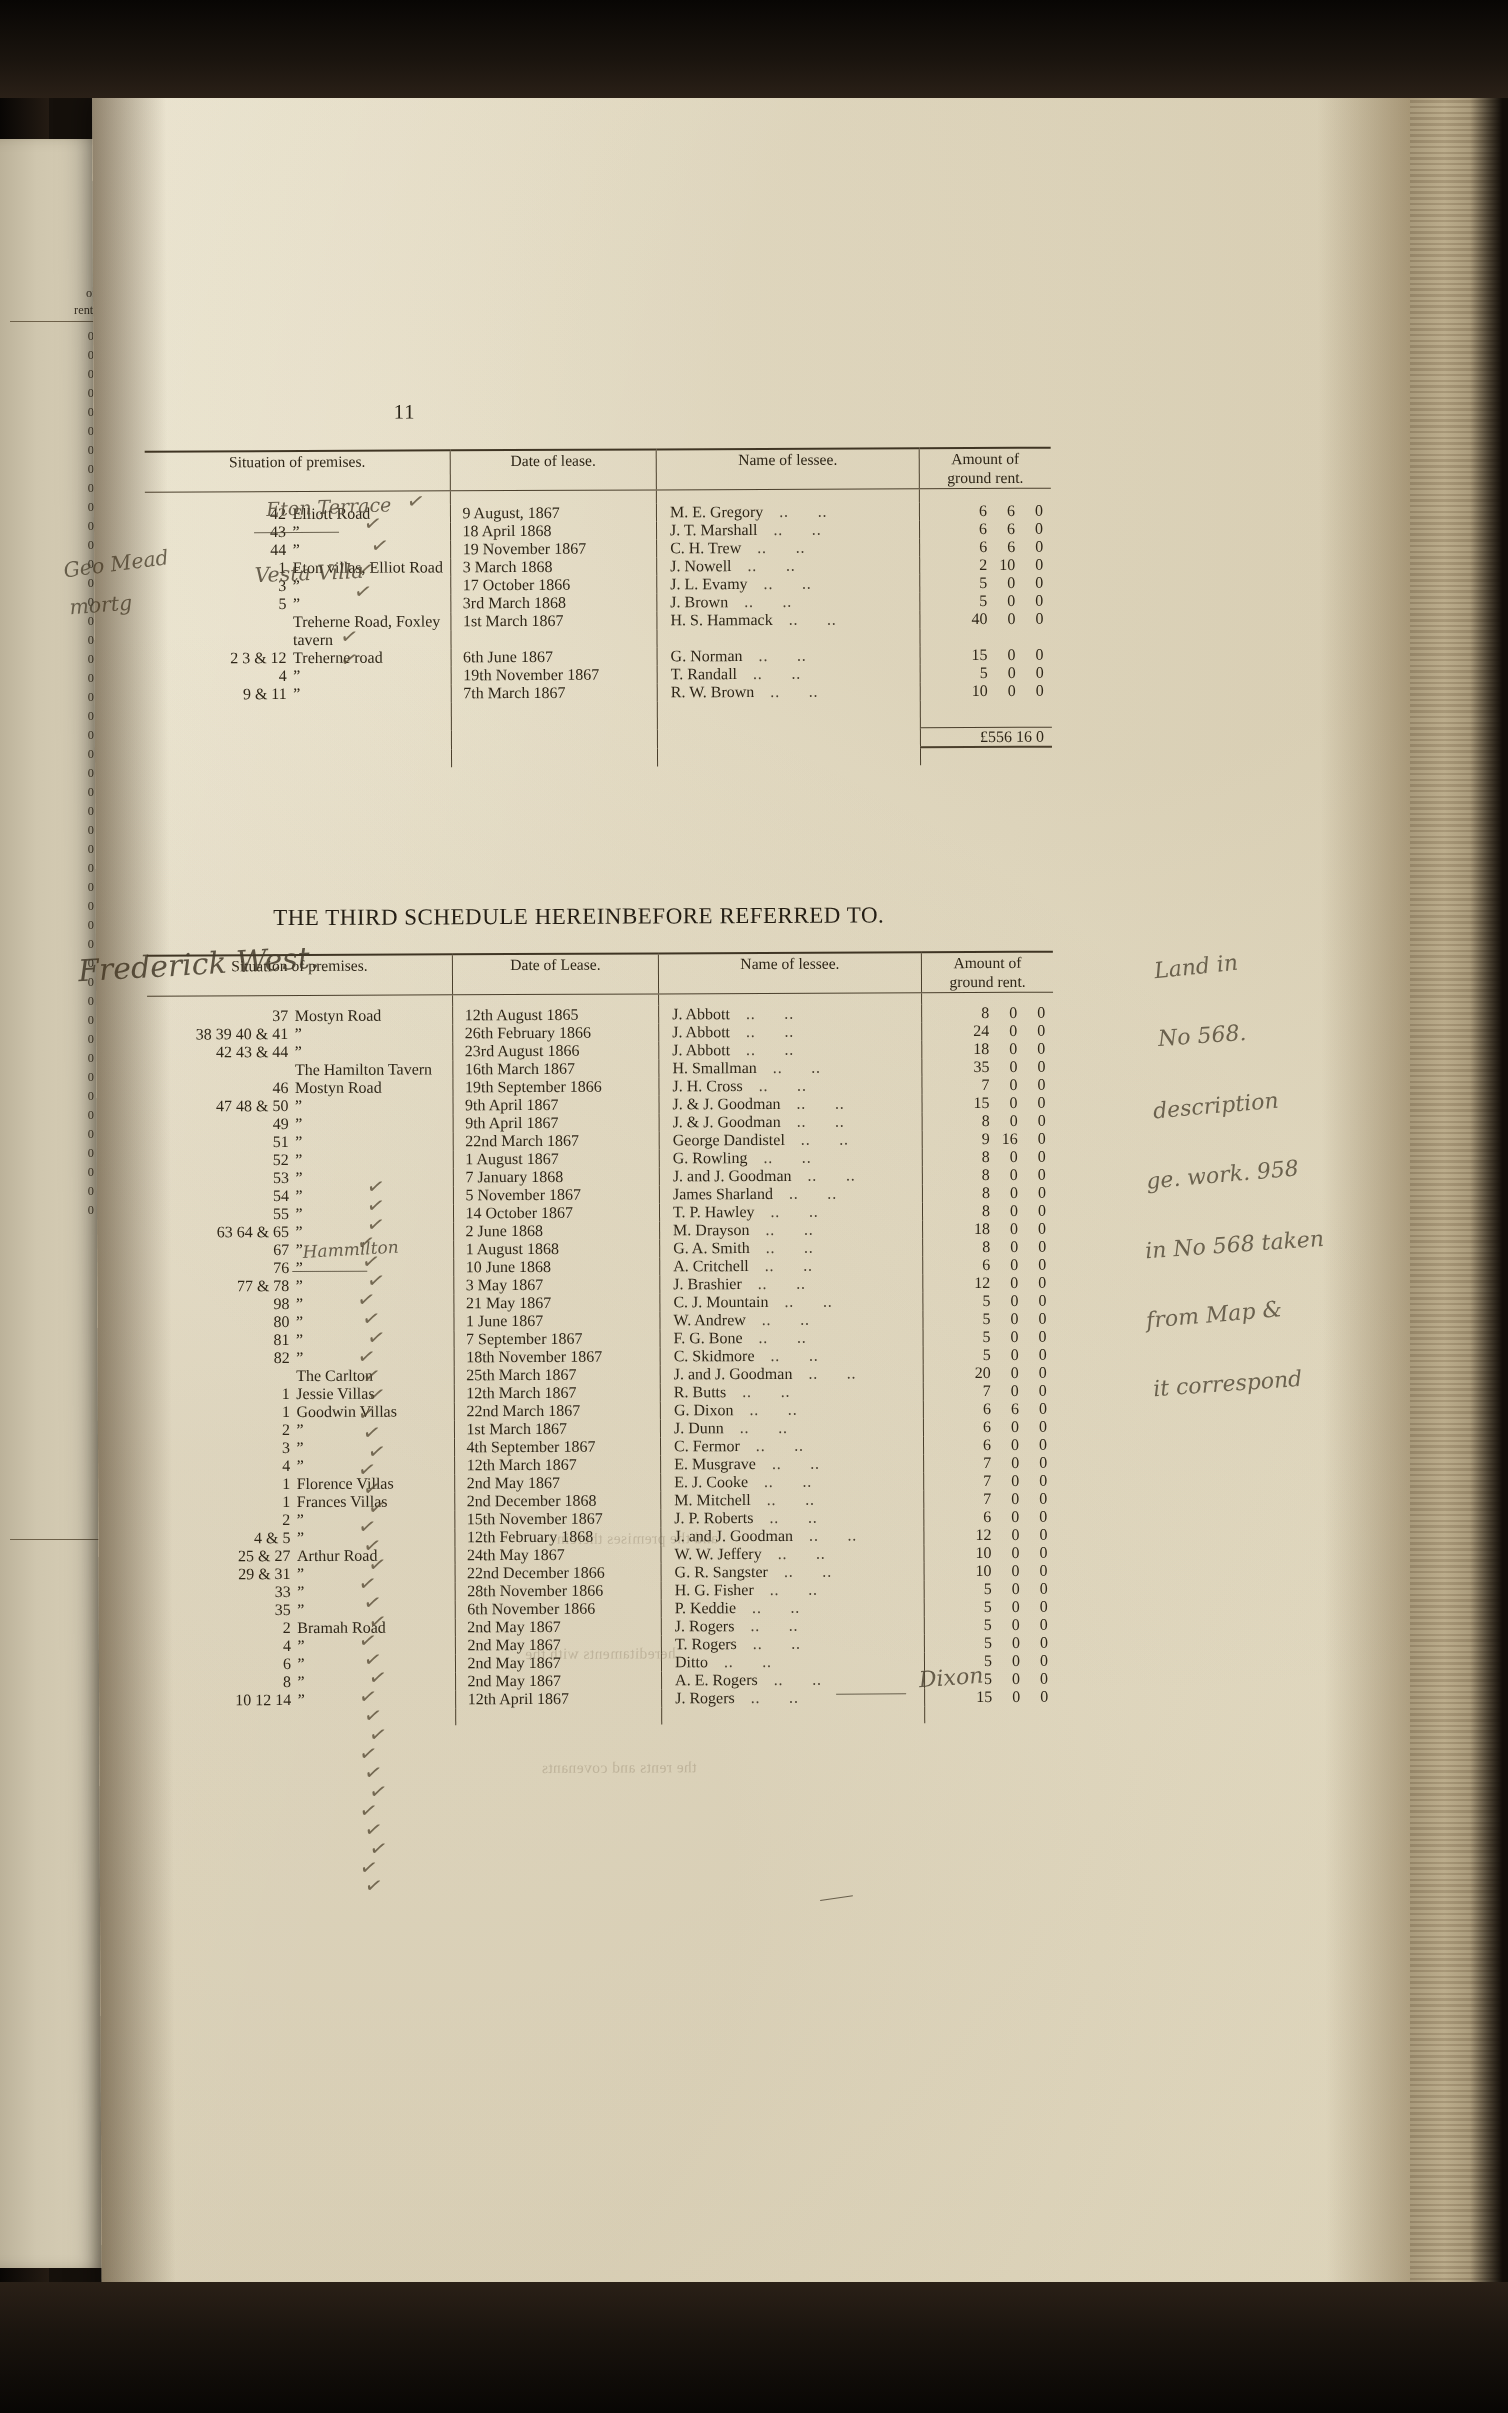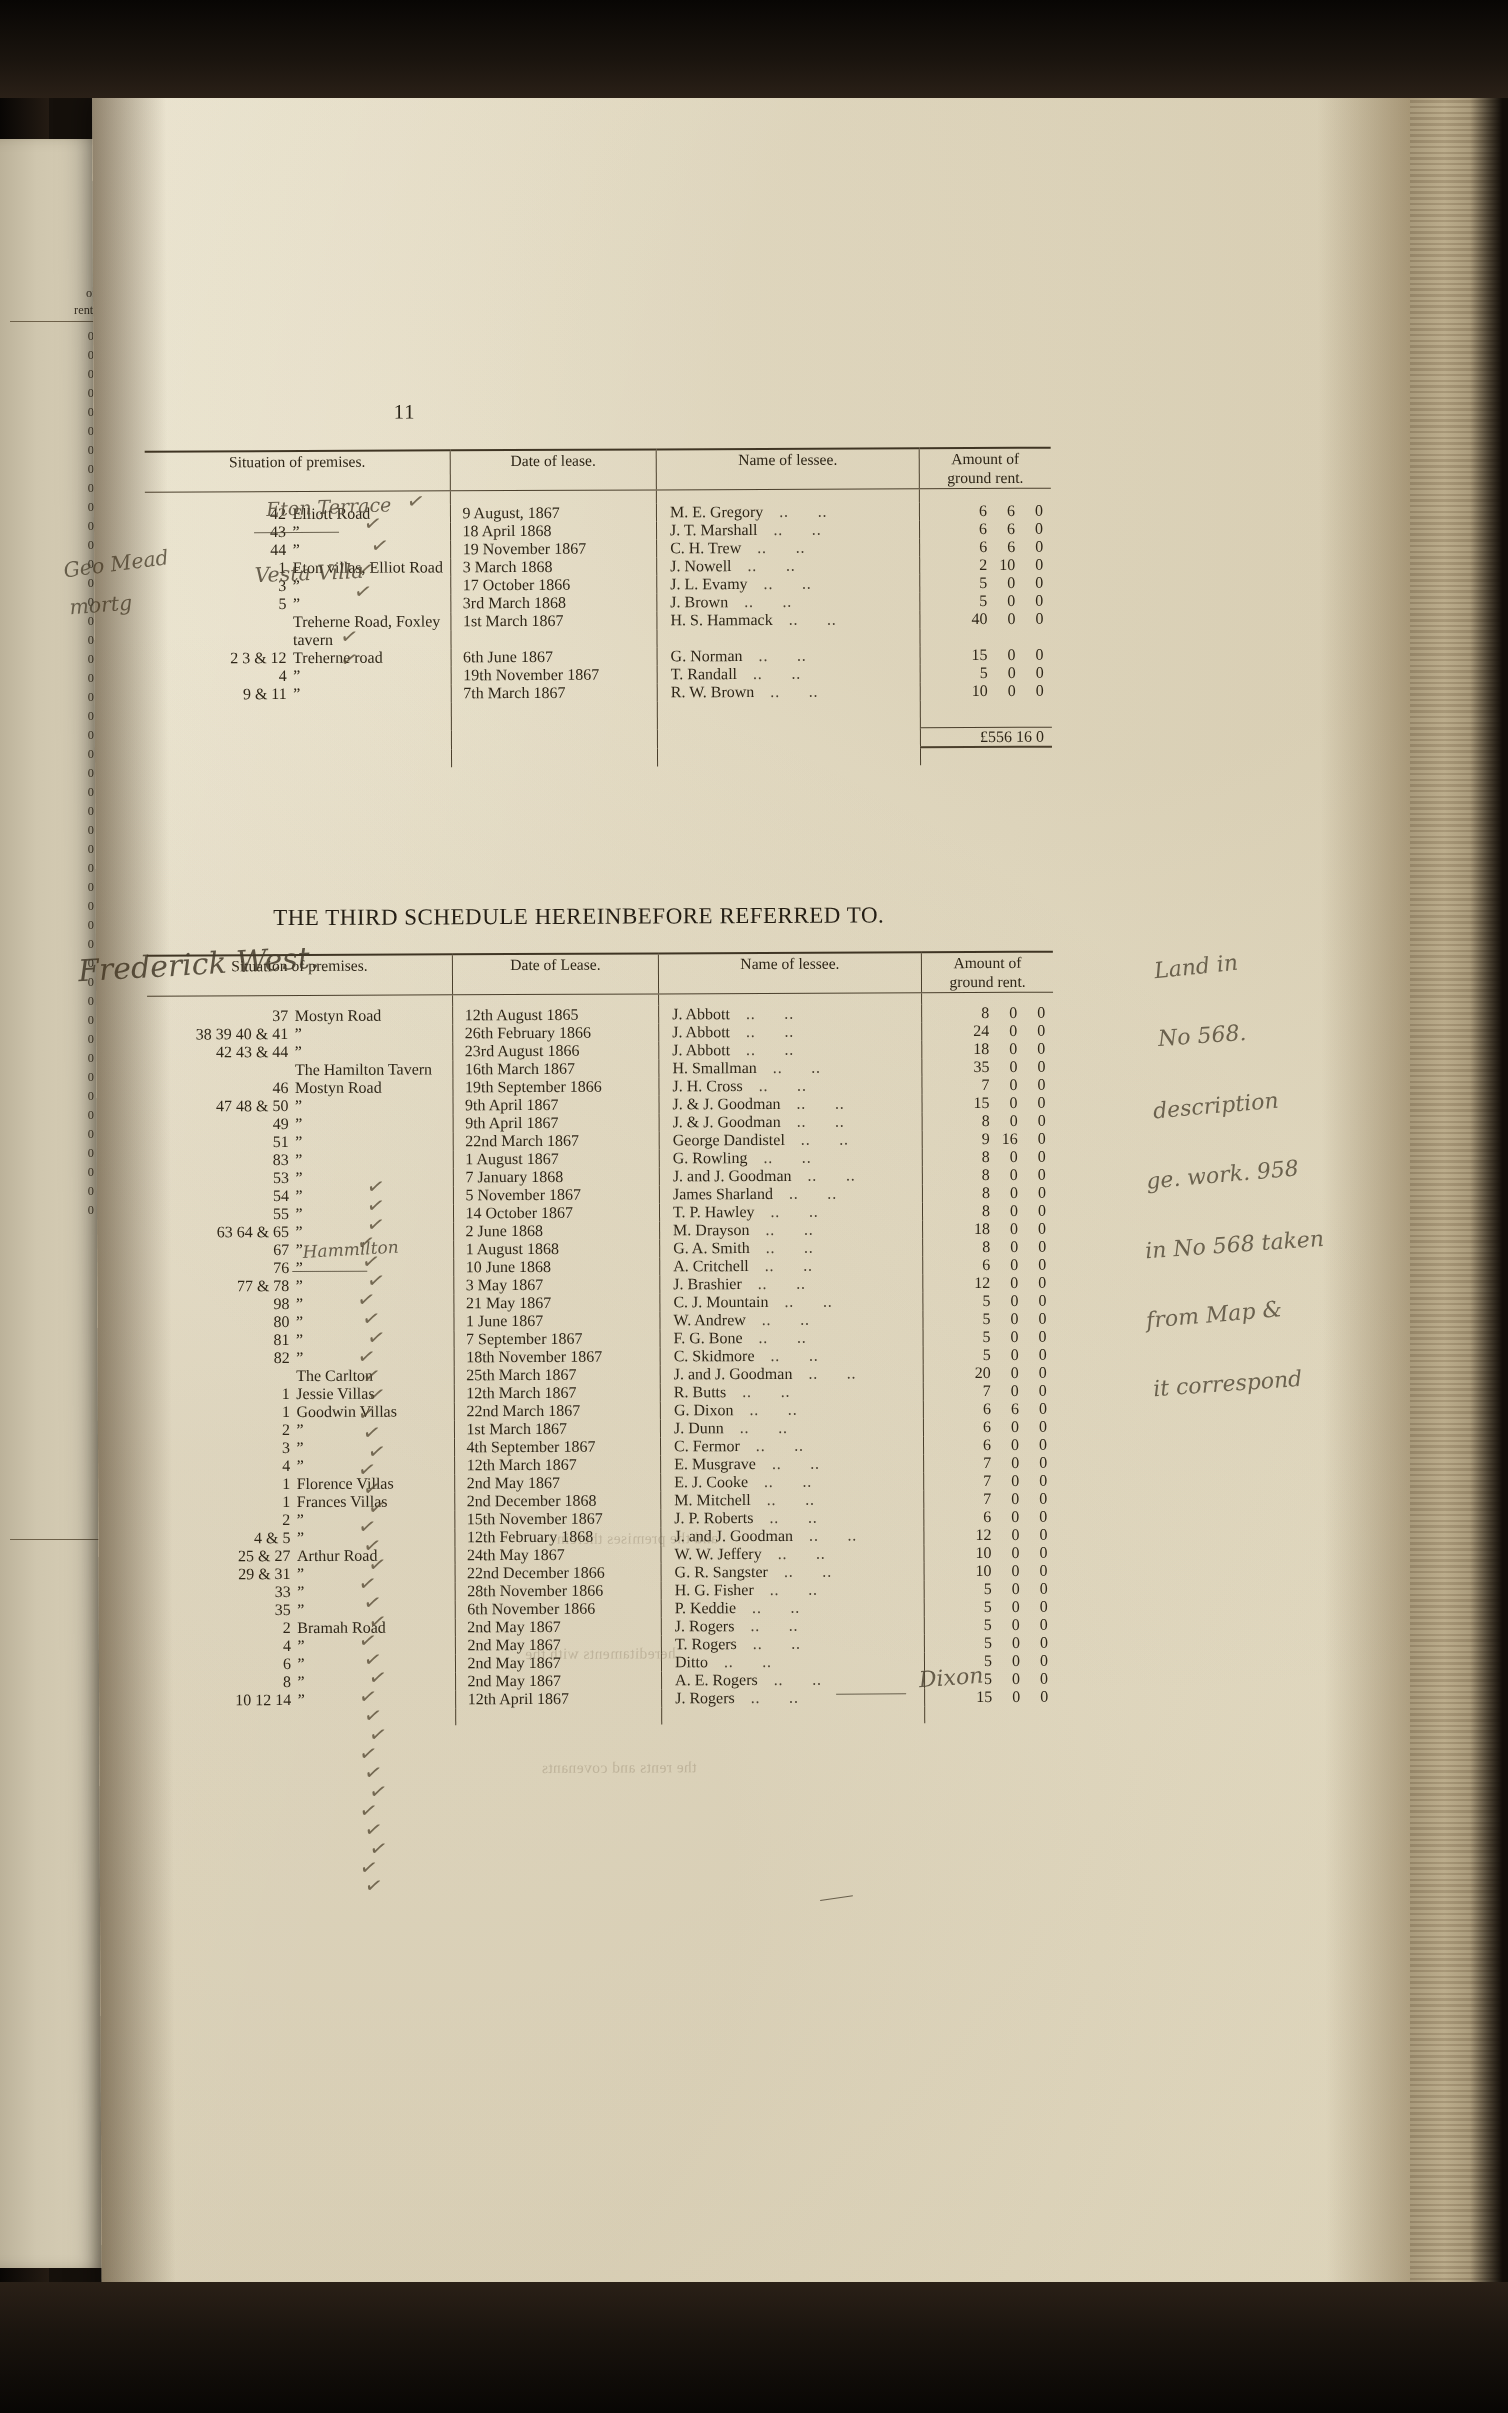--- a/index.html
+++ b/index.html
@@ -489,21 +489,21 @@
               <td class="c-name vline"><span class="lessee">J. &amp; J. Goodman&nbsp;&nbsp;&nbsp;&nbsp;<span class="dots">..&nbsp;&nbsp;&nbsp;&nbsp;&nbsp;&nbsp;..</span></span></td>
               <td class="c-rent vline rent"><span class="r1">8</span><span class="r2">0</span><span class="r3">0</span>&nbsp;&nbsp;</td>
             </tr>
             <tr class="rowline ">
               <td class="c-sit"><span class="sit-no">51</span><span class="sit-name">”</span></td>
               <td class="c-date vline"><span class="date">22nd March 1867</span></td>
               <td class="c-name vline"><span class="lessee">George Dandistel&nbsp;&nbsp;&nbsp;&nbsp;<span class="dots">..&nbsp;&nbsp;&nbsp;&nbsp;&nbsp;&nbsp;..</span></span></td>
               <td class="c-rent vline rent"><span class="r1">9</span><span class="r2">16</span><span class="r3">0</span>&nbsp;&nbsp;</td>
             </tr>
             <tr class="rowline ">
-              <td class="c-sit"><span class="sit-no">83</span><span class="sit-name">”</span></td>
+              <td class="c-sit"><span class="sit-no">52</span><span class="sit-name">”</span></td>
               <td class="c-date vline"><span class="date">1 August 1867</span></td>
               <td class="c-name vline"><span class="lessee">G. Rowling&nbsp;&nbsp;&nbsp;&nbsp;<span class="dots">..&nbsp;&nbsp;&nbsp;&nbsp;&nbsp;&nbsp;..</span></span></td>
               <td class="c-rent vline rent"><span class="r1">8</span><span class="r2">0</span><span class="r3">0</span>&nbsp;&nbsp;</td>
             </tr>
             <tr class="rowline ">
               <td class="c-sit"><span class="sit-no">53</span><span class="sit-name">”</span></td>
               <td class="c-date vline"><span class="date">7 January 1868</span></td>
               <td class="c-name vline"><span class="lessee">J. and J. Goodman&nbsp;&nbsp;&nbsp;&nbsp;<span class="dots">..&nbsp;&nbsp;&nbsp;&nbsp;&nbsp;&nbsp;..</span></span></td>
               <td class="c-rent vline rent"><span class="r1">8</span><span class="r2">0</span><span class="r3">0</span>&nbsp;&nbsp;</td>
             </tr>

